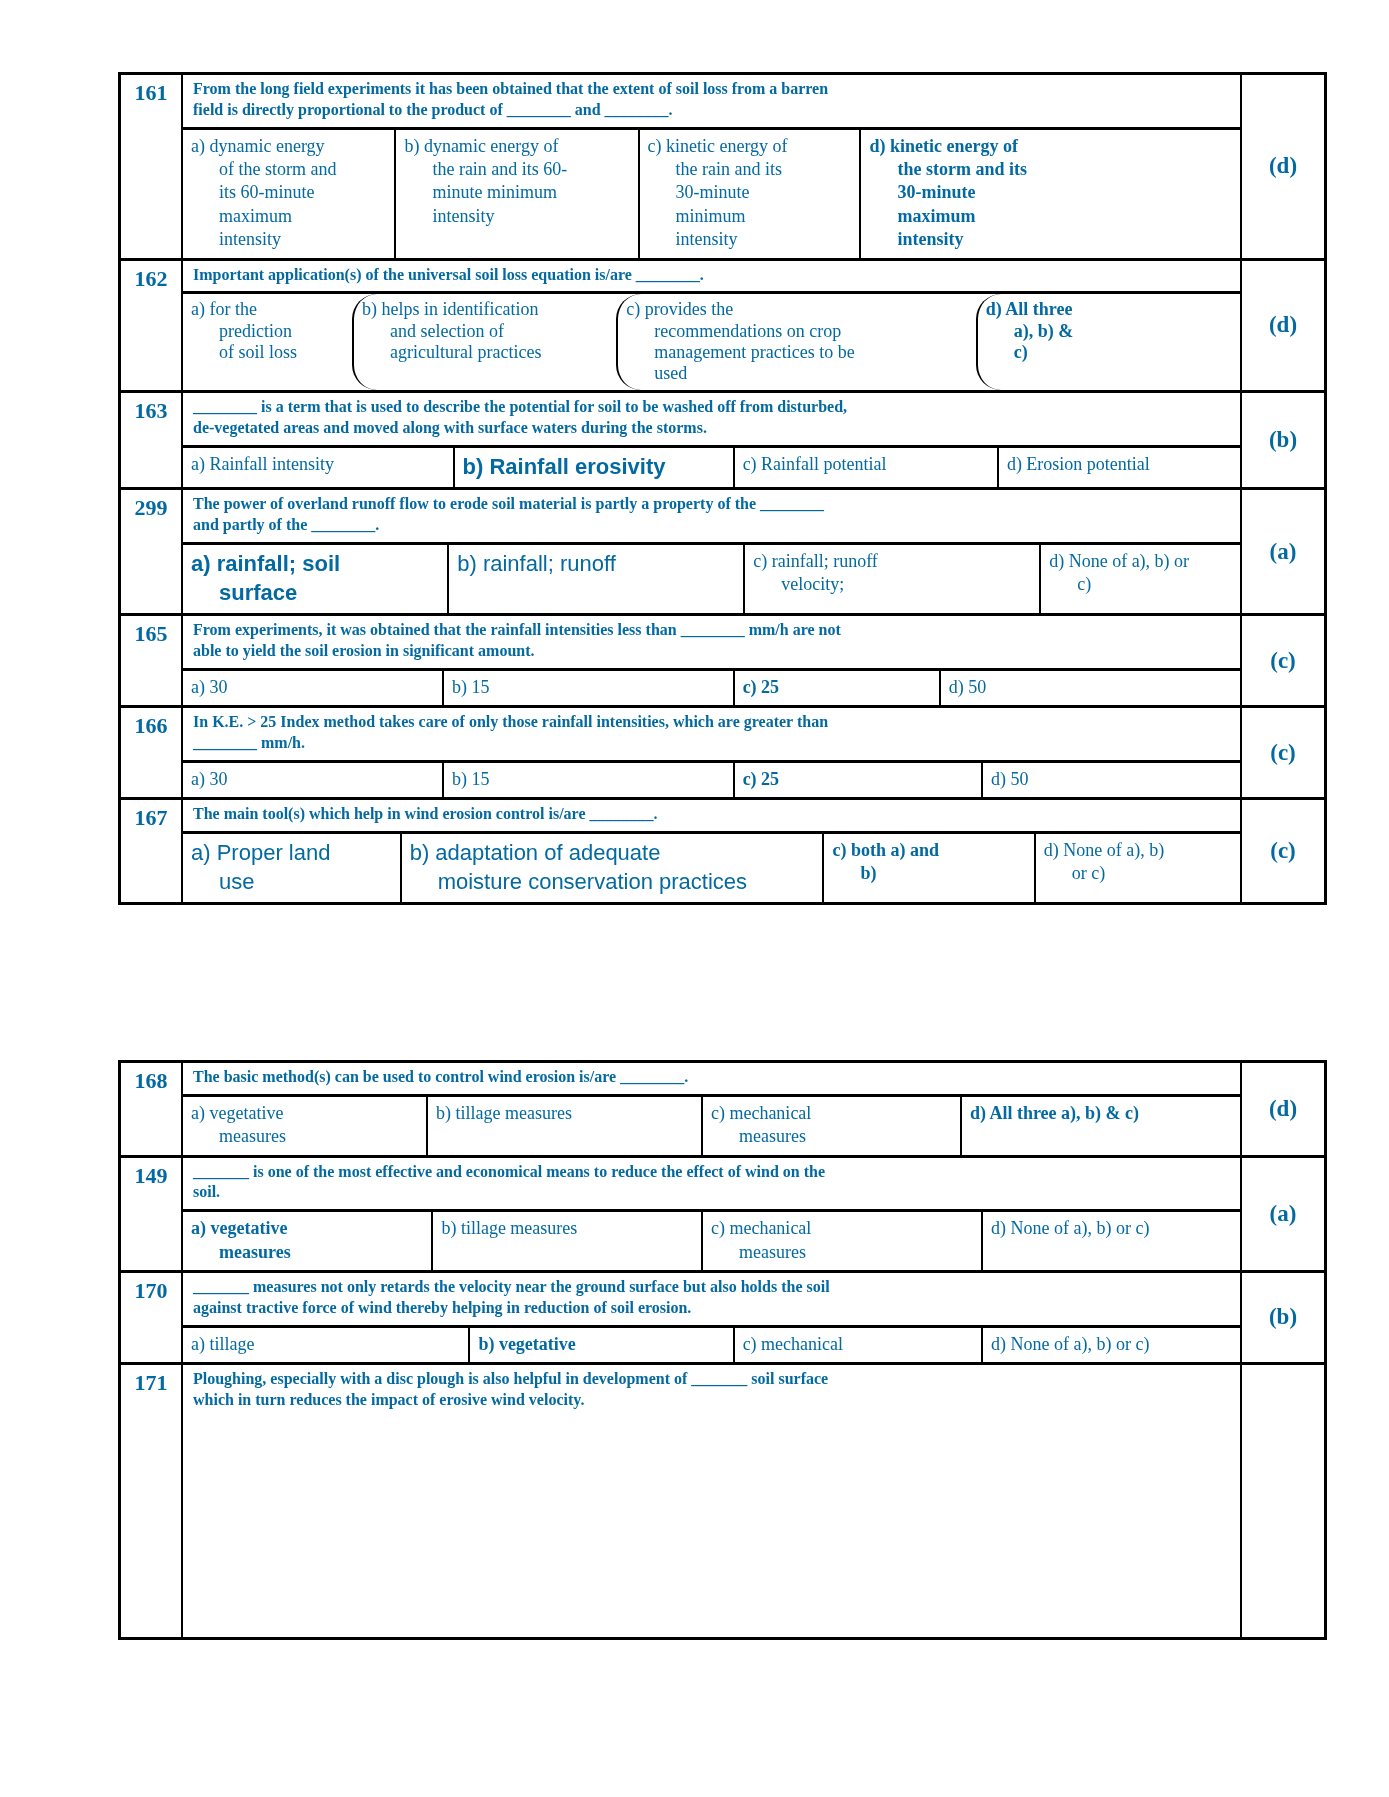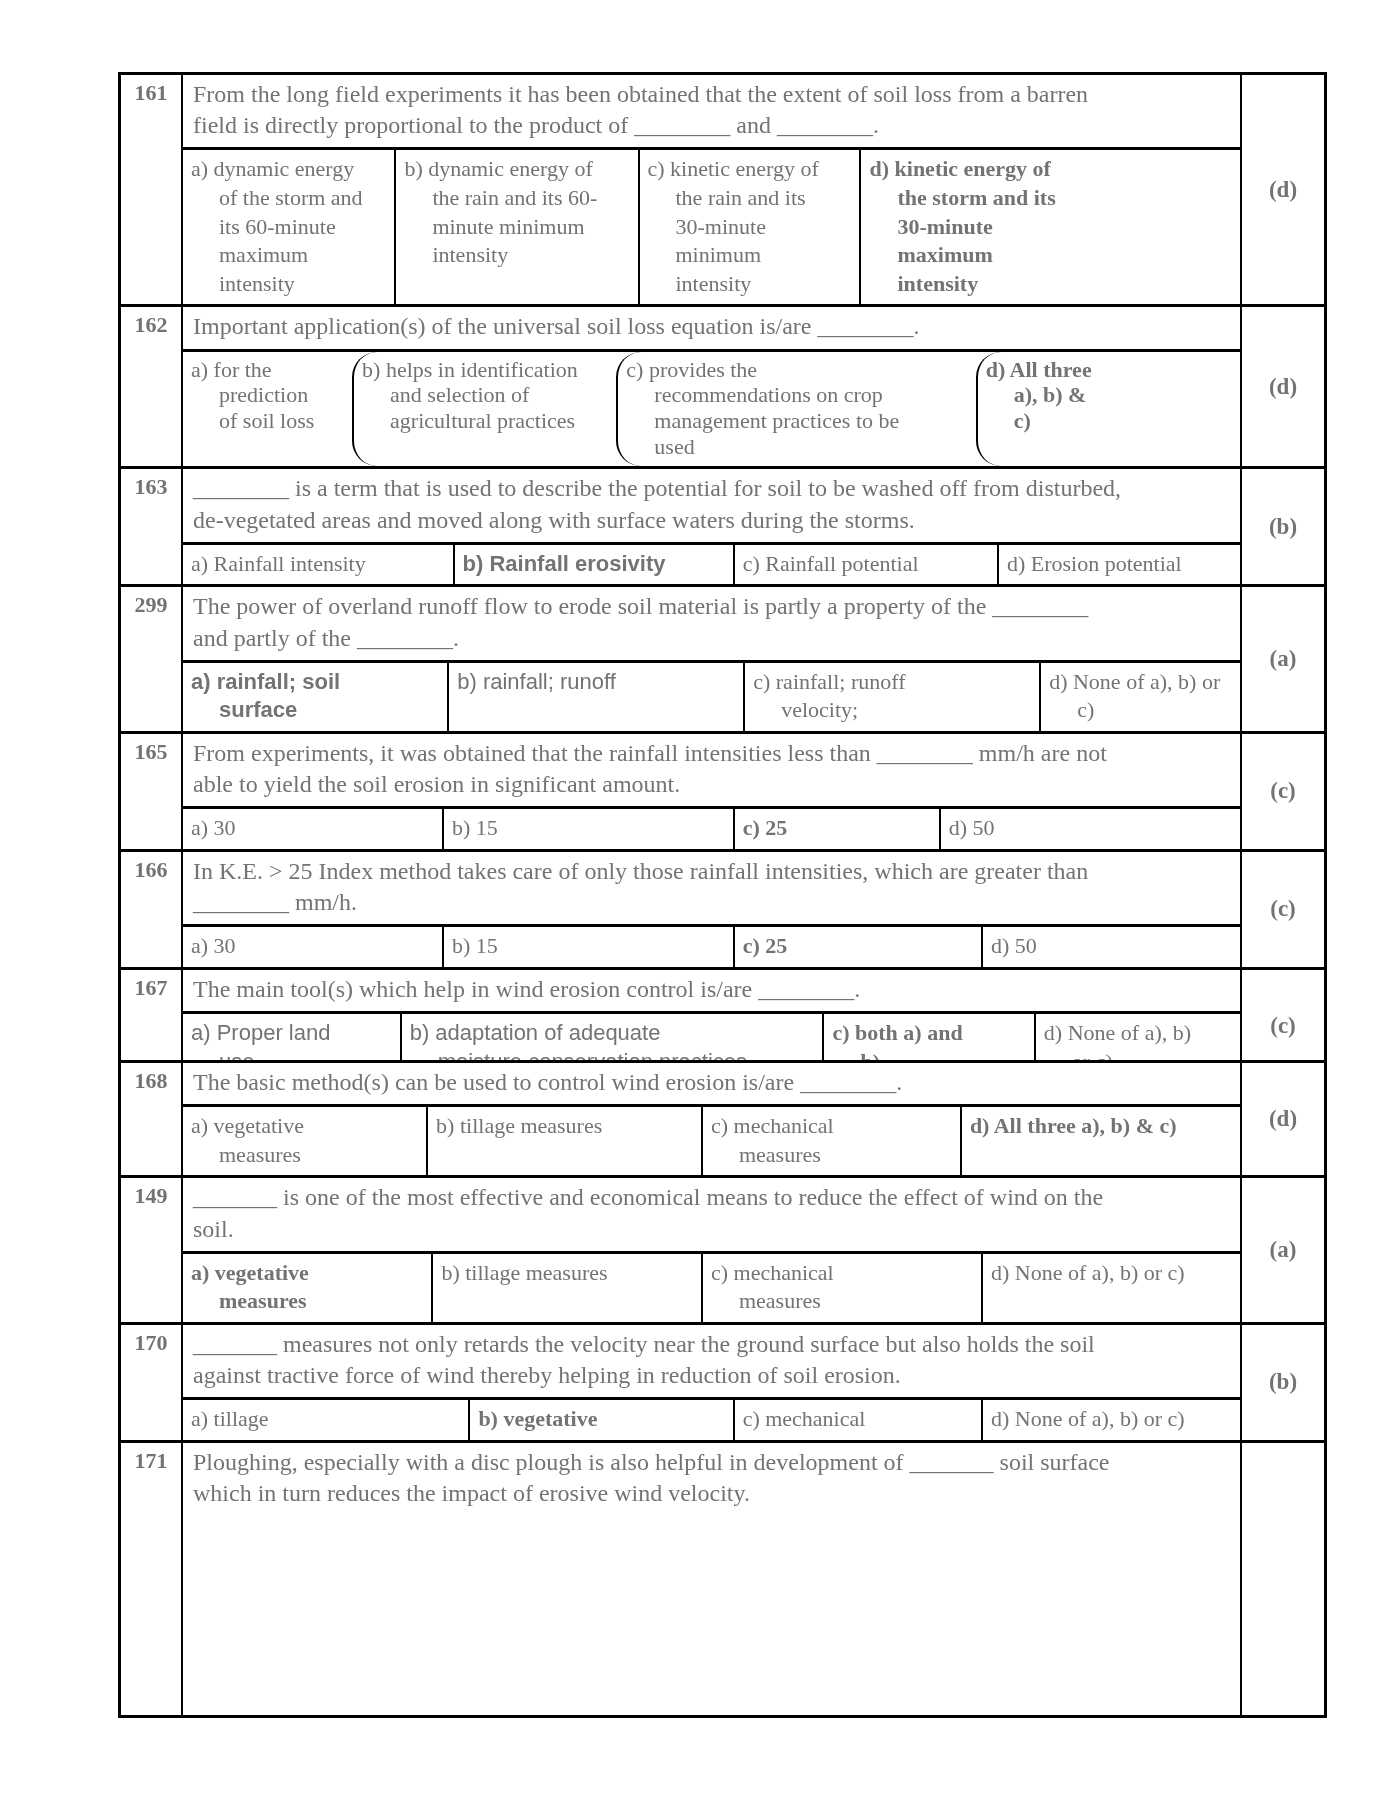--- a/index.html
+++ b/index.html
@@ -1,31 +1,31 @@
 <!DOCTYPE html>
 <html><head>
 <meta charset="utf-8">
 <style>
   html,body{margin:0;padding:0;background:#e8e8e8;}
   .page{position:relative;width:1389px;height:1797px;background:#ffffff;
-        font-family:"Liberation Serif","DejaVu Serif",serif;color:#737373;overflow:hidden;}
+        font-family:"Liberation Serif","DejaVu Serif",serif;color:#0369a1;overflow:hidden;}
   .qtable{position:absolute;left:118px;width:1209px;border:3px solid #000;box-sizing:border-box;background:#fff;}
   #table1{top:72px;}
   #table2{top:1060px;}
   .qrow{display:flex;align-items:stretch;}
   .qrow + .qrow{border-top:3px solid #000;}
   .num{flex:0 0 60px;width:60px;font-weight:bold;font-size:22px;text-align:center;
        padding-top:5px;box-sizing:border-box;}
   .mid{flex:1 1 auto;min-width:0;border-left:2px solid #000;border-right:2px solid #000;
        display:flex;flex-direction:column;}
-  .qtext{font-size:24px;line-height:1.3;padding:4px 26px 6px 10px;white-space:pre-line;
-         border-bottom:3px solid #000;}
+  .qtext{font-size:16px;line-height:1.3;padding:4px 26px 6px 10px;white-space:pre-line;
+         border-bottom:3px solid #000;font-weight:bold;}
   .no-opts .qtext{border-bottom:none;}
   .opts{display:flex;flex:1 1 auto;}
-  .opt{box-sizing:border-box;font-size:22px;line-height:1.3;padding:5px 6px 6px 36px;
+  .opt{box-sizing:border-box;font-size:18px;line-height:1.3;padding:5px 6px 6px 36px;
        text-indent:-28px;white-space:pre-line;}
   .opt + .opt{border-left:2px solid #000;}
   .opts.tight .opt{line-height:1.18;border-radius:25px;}
   .opt.b{font-weight:bold;}
   .opt.s{font-family:"Liberation Sans","DejaVu Sans",sans-serif;font-size:22px;}
   .ans{flex:0 0 82px;width:82px;display:flex;align-items:center;justify-content:center;
        font-weight:bold;font-size:23px;}
   .tall{min-height:272px;}
 </style>
 </head>

